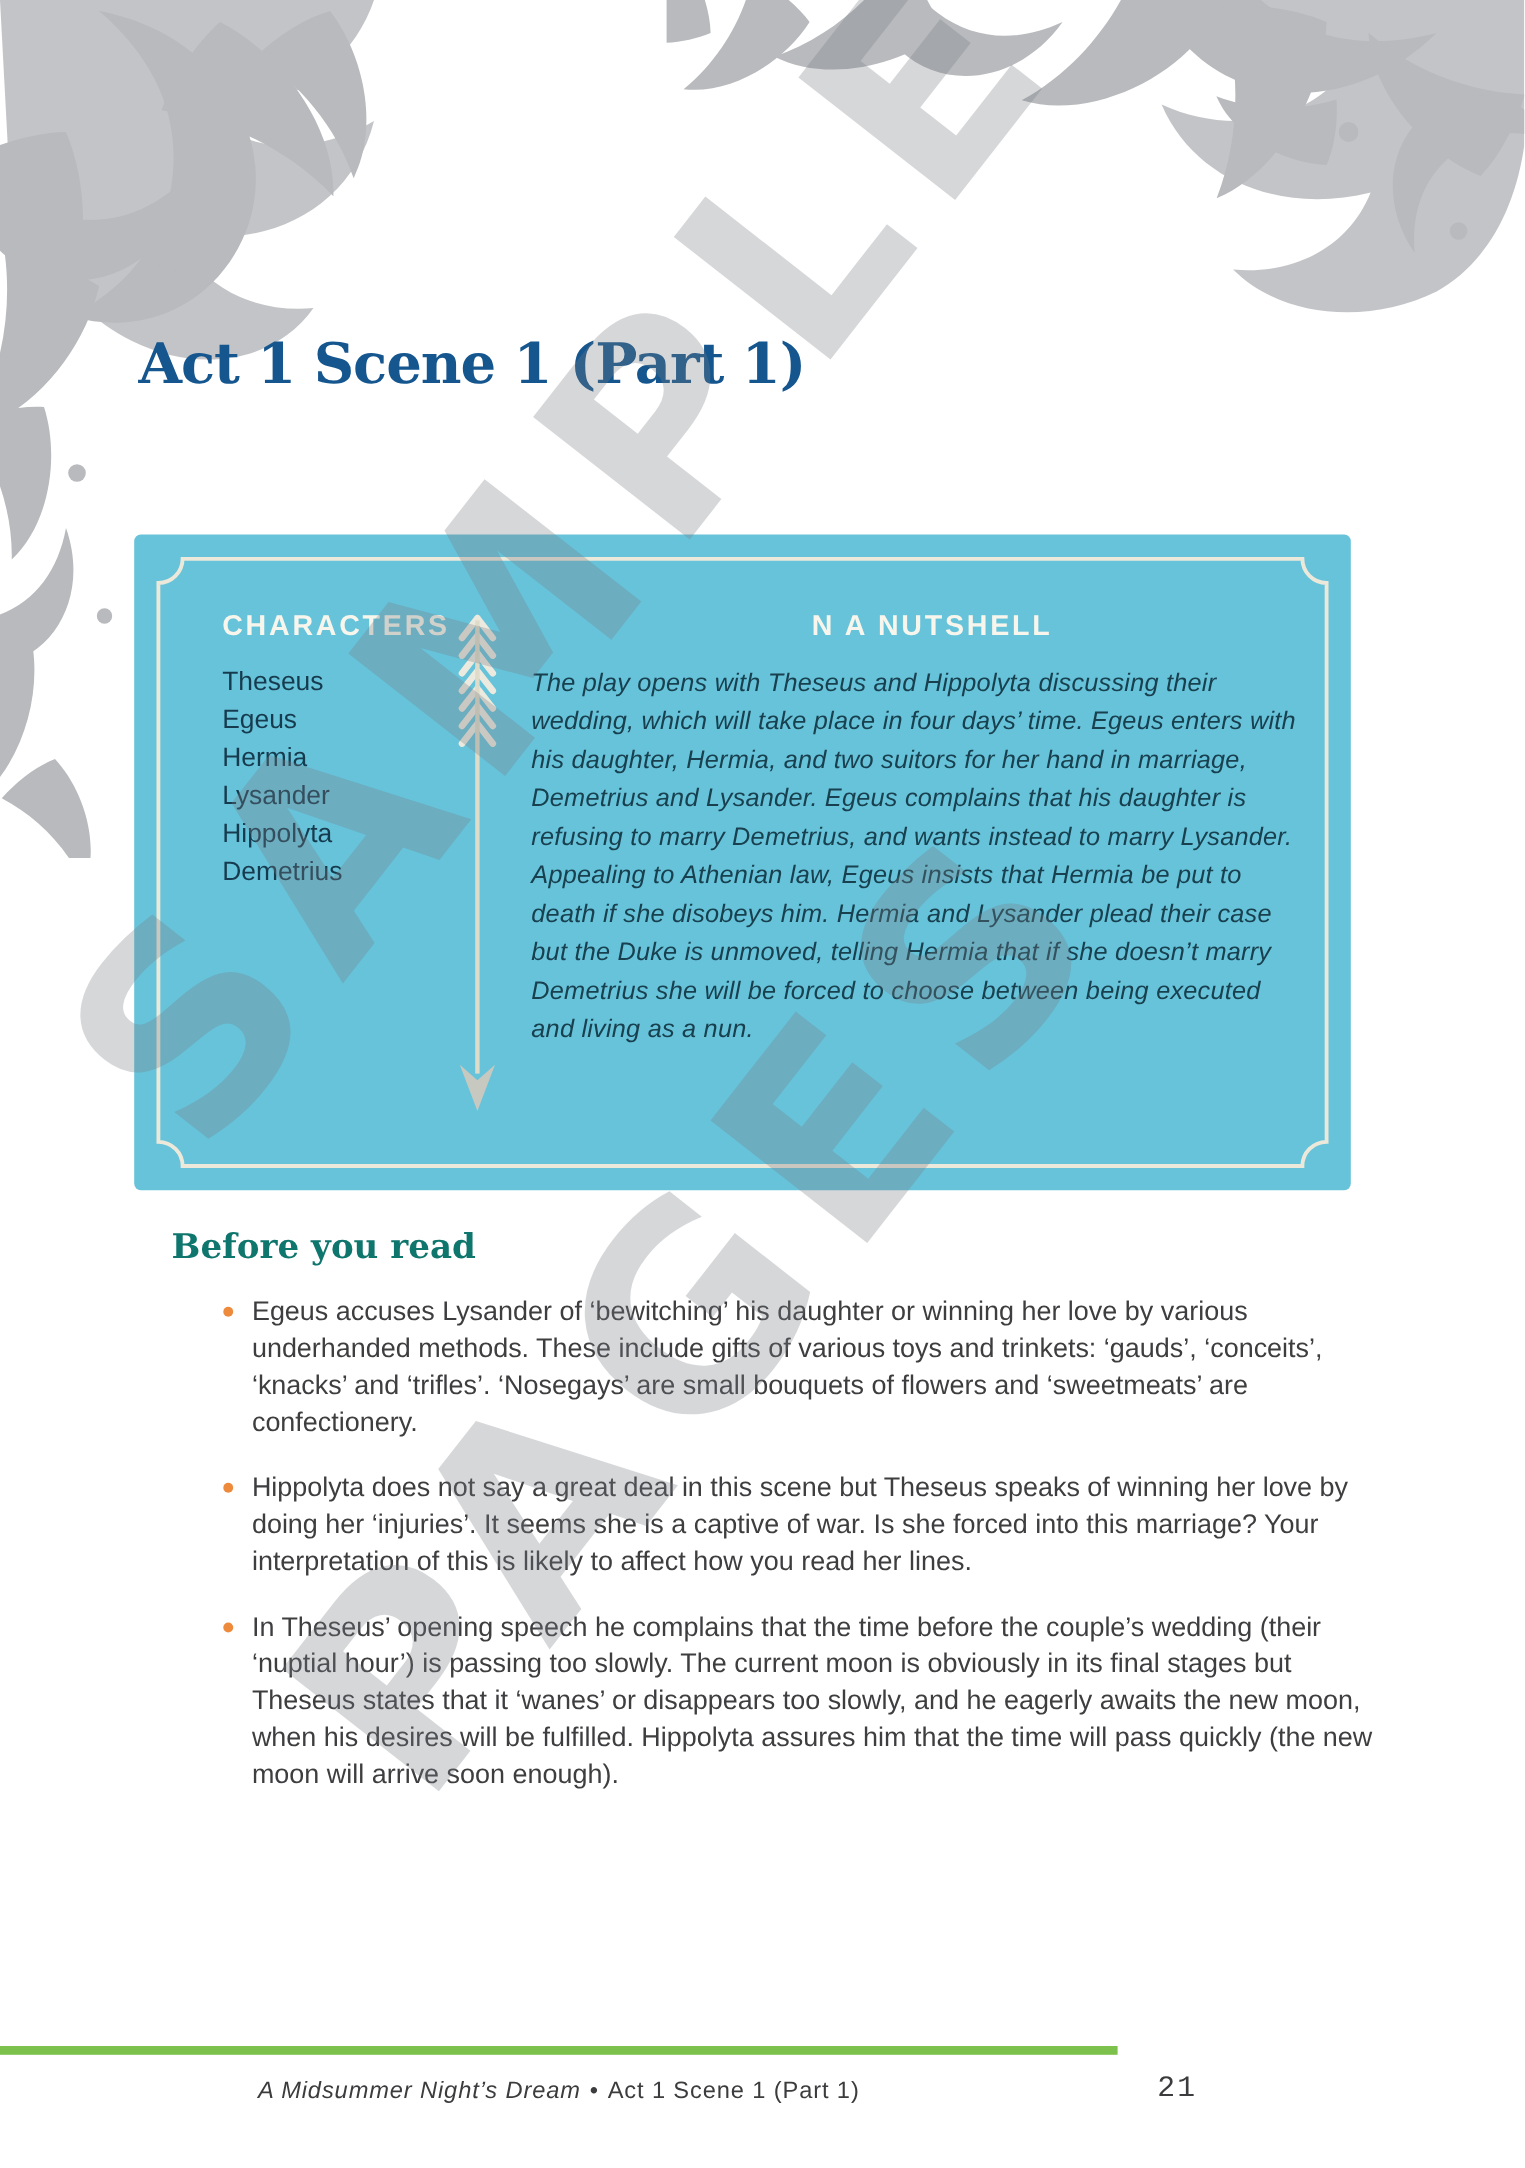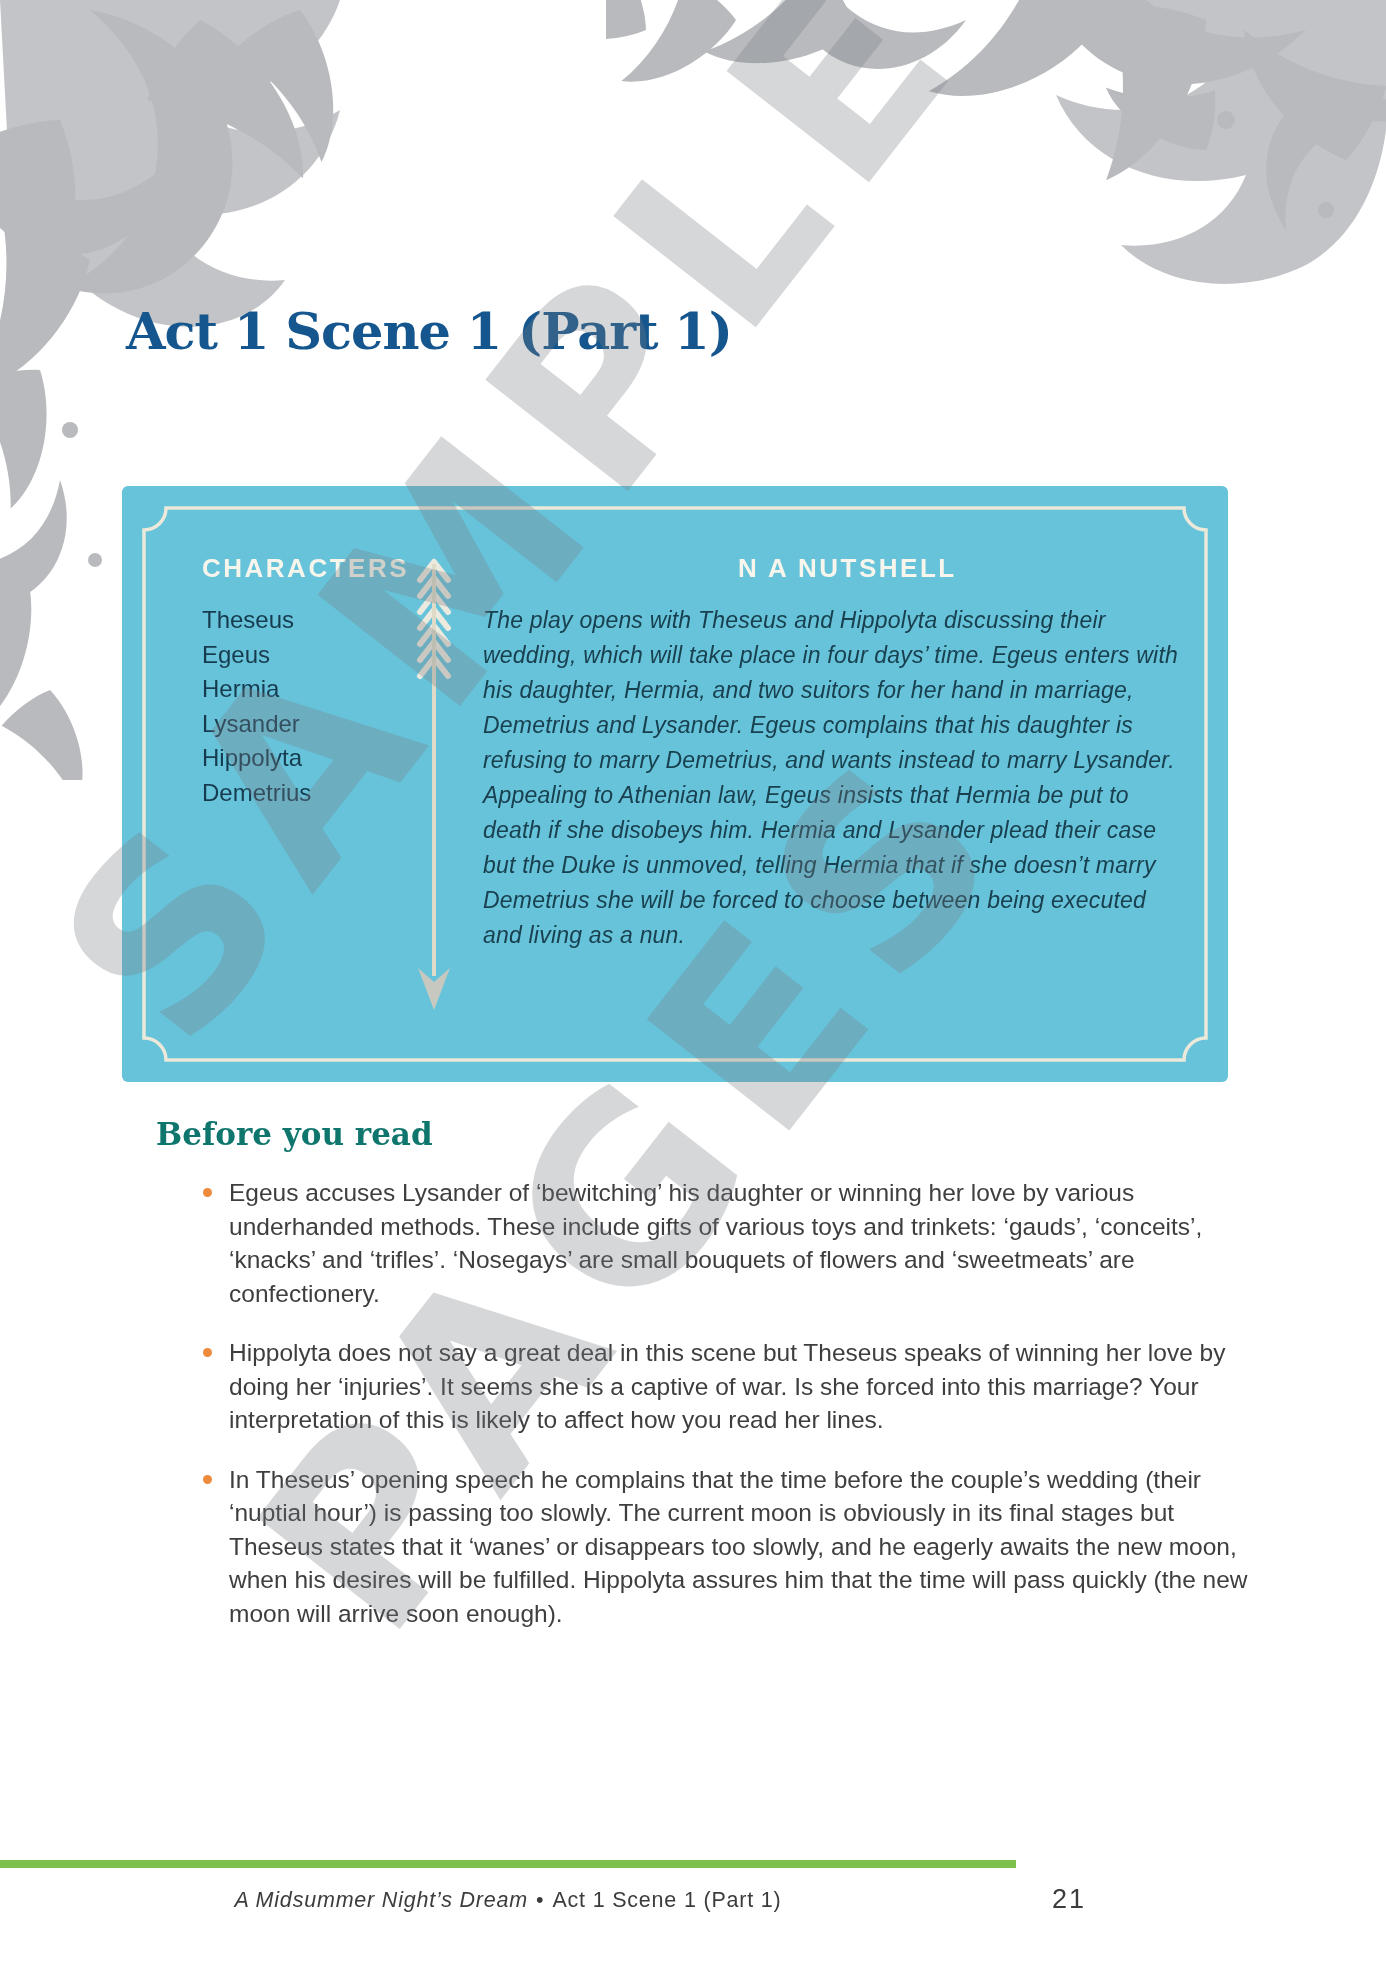--- a/index.html
+++ b/index.html
@@ -86,21 +86,21 @@
   }
   .footer-text {
     position:absolute; left:0; top:1888px; width:1016px;
     text-align:center; font-size:21.5px; color:#3c3c3e;
     letter-spacing:0.8px; z-index:2;
   }
   .footer-text .book { font-style:italic; }
   .footer-sep { padding:0 8px; }
   .page-number {
     position:absolute; left:1052px; top:1884px;
-    font-size:27px; color:#3c3c3e; letter-spacing:2px; z-index:2;
+    font-size:27px; color:#3c3c3e; letter-spacing:2px; z-index:2;font-family:Liberation Mono, monospace;
   }
 
   
   .wm {
     position:absolute; z-index:6; pointer-events:none;
     font-family:"DejaVu Sans", sans-serif; font-weight:bold;
     font-size:248px; letter-spacing:26px; line-height:1;
     color:rgba(118,122,129,0.30);
     transform-origin:0 50%; white-space:nowrap;
   }

